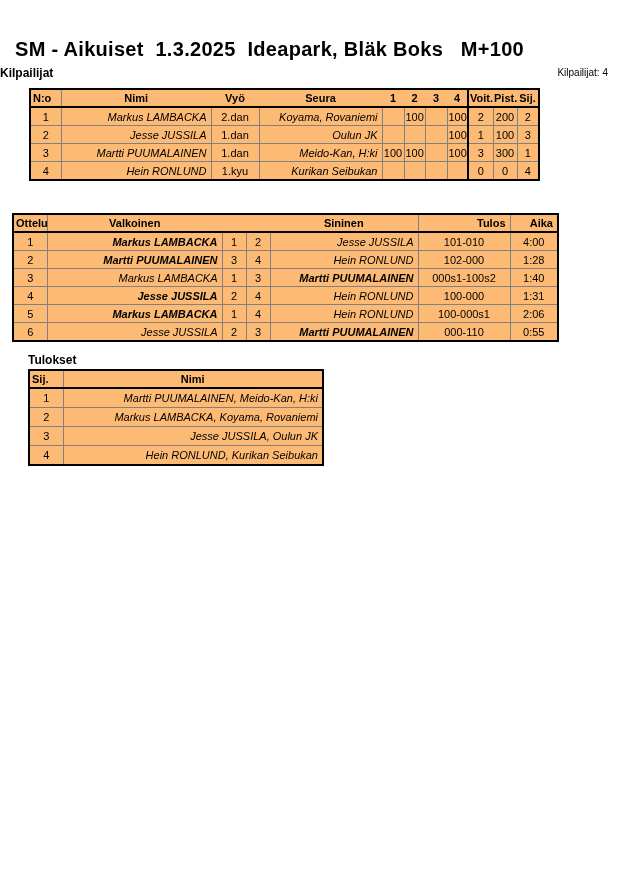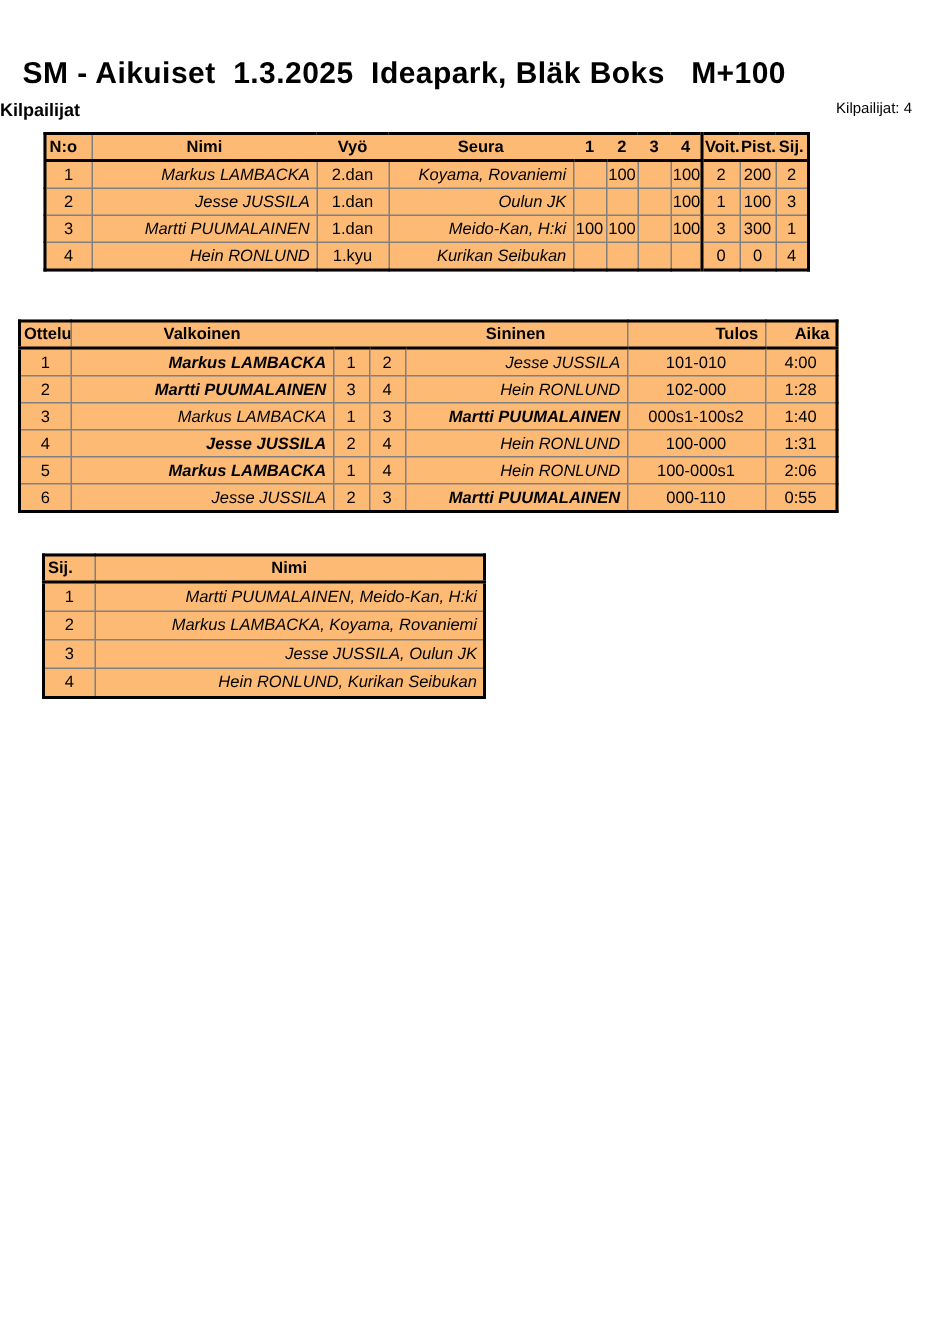--- a/index.html
+++ b/index.html
@@ -232,20 +232,21 @@
         <td class="l">Jesse JUSSILA</td>
         <td class="n">2</td>
         <td class="n">3</td>
         <td class="l bold">Martti PUUMALAINEN</td>
         <td class="n">000-110</td>
         <td class="c">0:55</td>
       </tr>
     </tbody>
   </table>
 
+  <div class="section-label label-tulokset">Tulokset</div>
 
   <table class="t-tulokset">
     <colgroup>
       <col style="width:34px">
         <col style="width:260px">
     </colgroup>
     <thead>
       <tr>
         <th class="hl sep-r">Sij.</th>
         <th class="c">Nimi</th>

